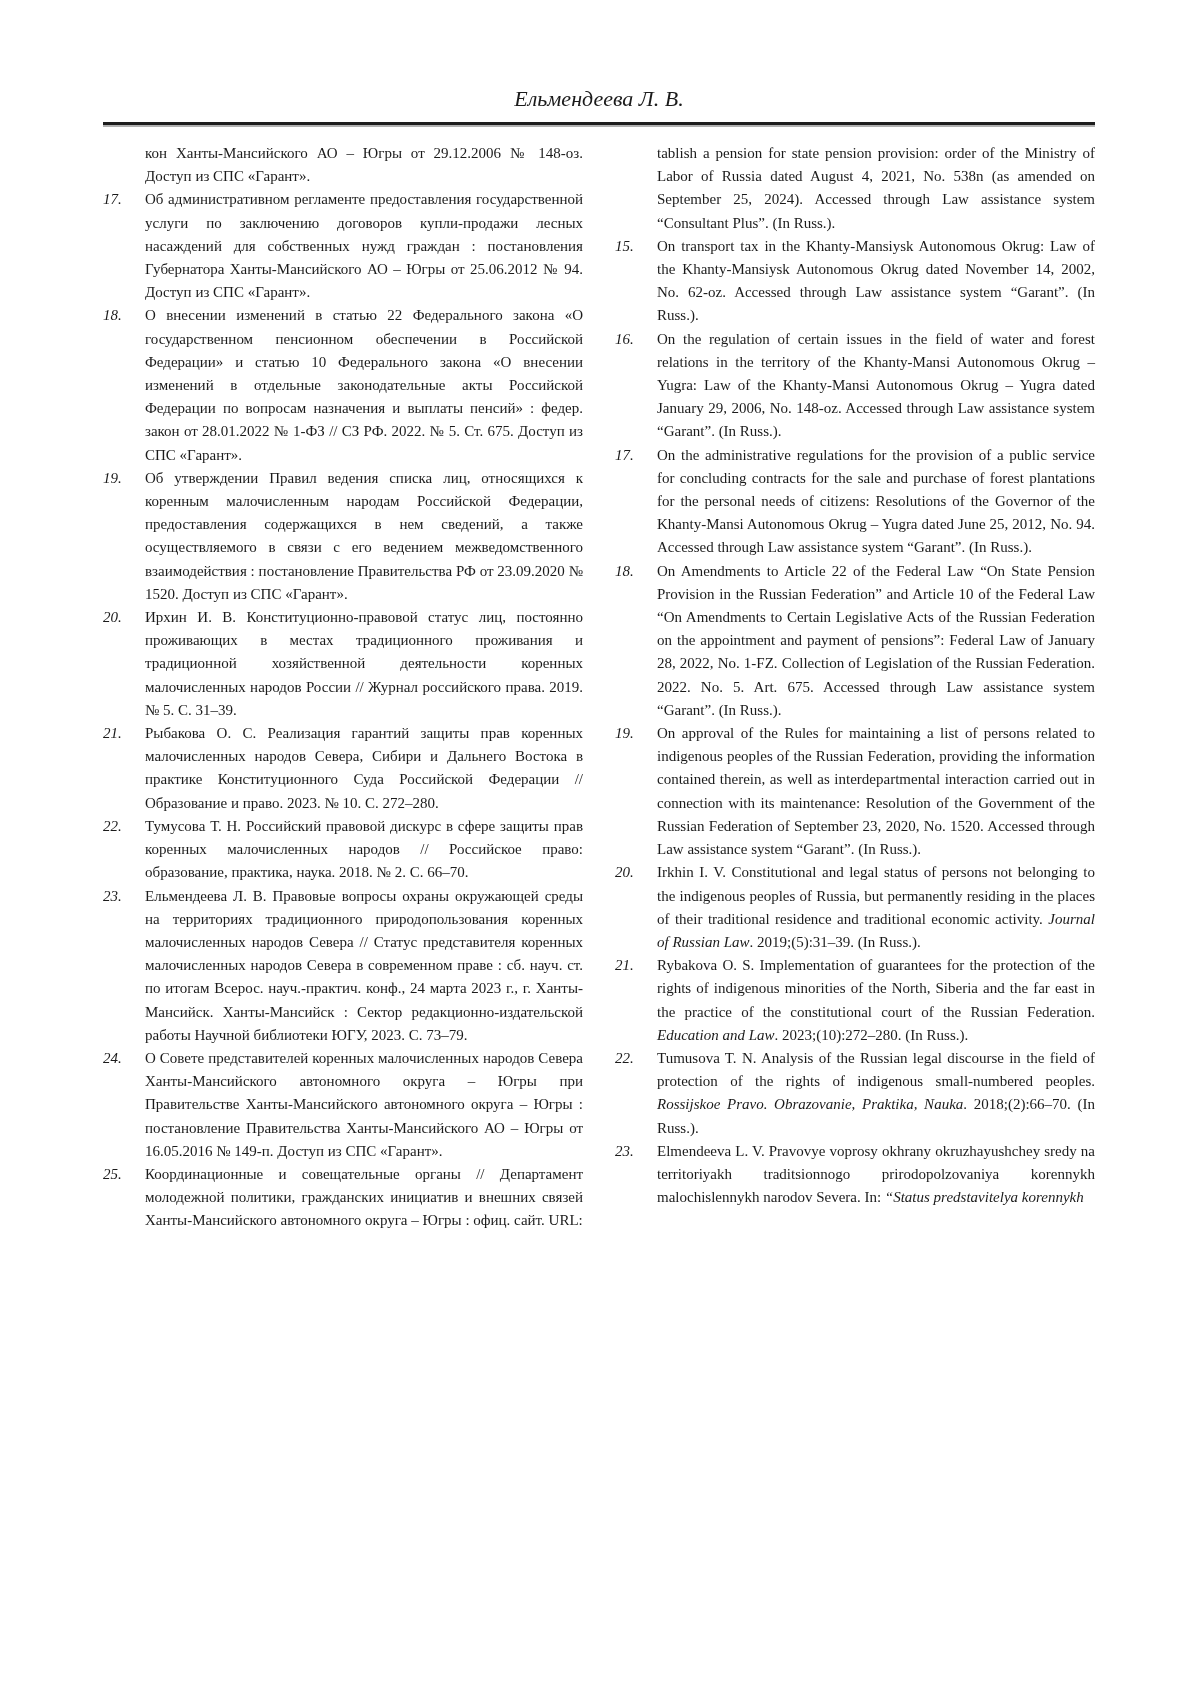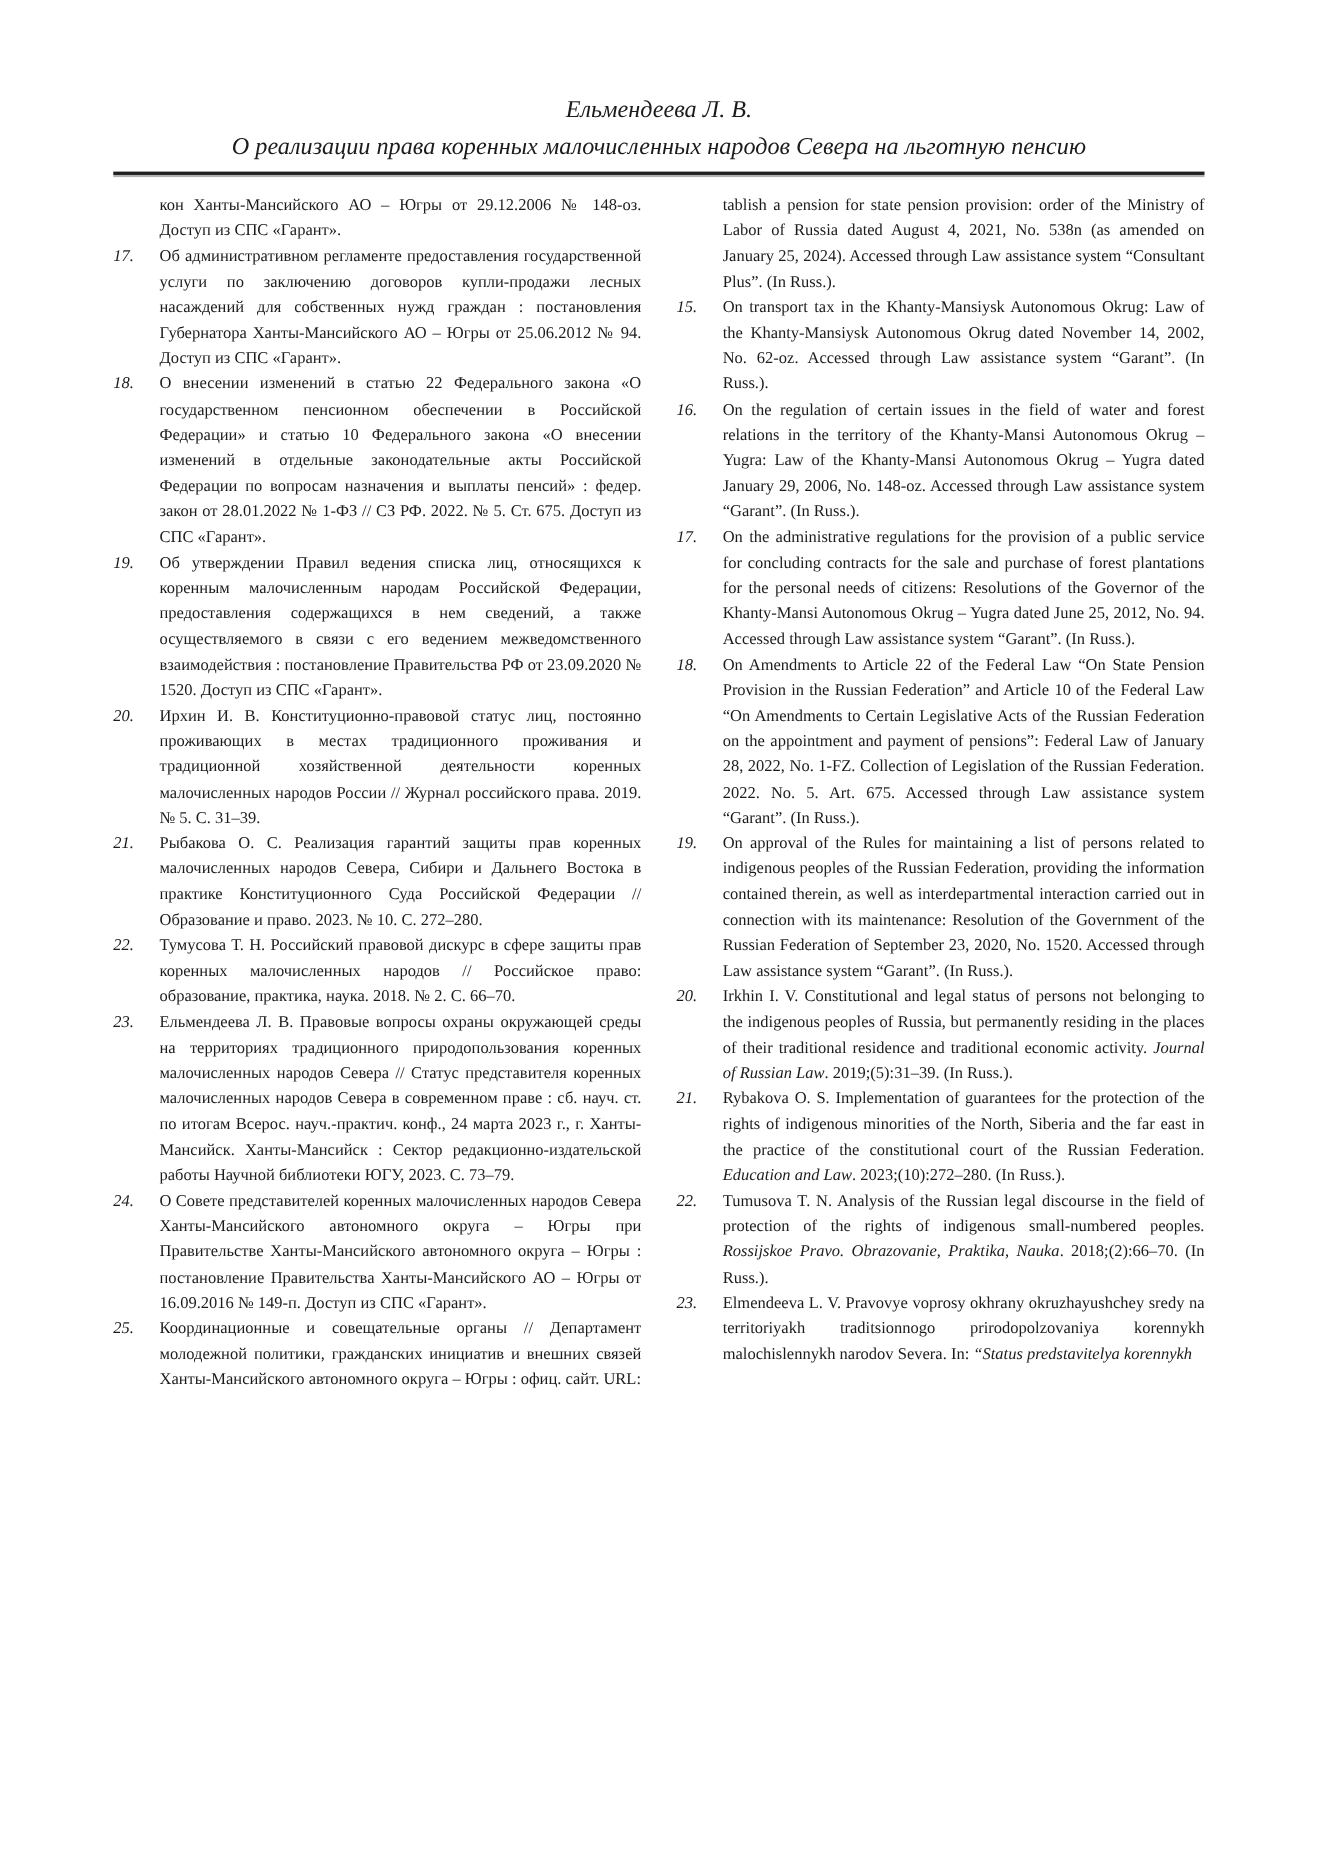--- a/index.html
+++ b/index.html
@@ -85,39 +85,38 @@
   }
 </style>
 </head>
 <body>
 
 <div class="page">
   <div class="content">
 
     <div class="hdr-author">Ельмендеева Л. В.</div>
 
-    <div class="hdr-title">О реализации права коренных малочисленных народов Севера на льготную пенсию</div>
 
     <div class="header-rule"></div>
 
     <div class="columns">
       <div class="col" id="col-left" lang="ru">
           <p class="ref"><span class="num"></span><span>кон Ханты-Мансийского АО – Югры от 29.12.2006 № 148-оз. Доступ из СПС «Гарант».</span></p>
           <p class="ref"><span class="num">17.</span><span>Об административном регламенте предоставления государственной услуги по заключению договоров купли-продажи лесных насаждений для собственных нужд граждан : постановления Губернатора Ханты-Мансийского АО – Югры от 25.06.2012 № 94. Доступ из СПС «Гарант».</span></p>
           <p class="ref"><span class="num">18.</span><span>О внесении изменений в статью 22 Федерального закона «О государственном пенсионном обеспечении в Российской Федерации» и статью 10 Федерального закона «О внесении изменений в отдельные законодательные акты Российской Федерации по вопросам назначения и выплаты пенсий» : федер. закон от 28.01.2022 № 1-ФЗ // СЗ РФ. 2022. № 5. Ст. 675. Доступ из СПС «Гарант».</span></p>
           <p class="ref"><span class="num">19.</span><span>Об утверждении Правил ведения списка лиц, относящихся к коренным малочисленным народам Российской Федерации, предоставления содержащихся в нем сведений, а также осуществляемого в связи с его ведением межведомственного взаимодействия : постановление Правительства РФ от 23.09.2020 № 1520. Доступ из СПС «Гарант».</span></p>
           <p class="ref"><span class="num">20.</span><span>Ирхин И. В. Конституционно-правовой статус лиц, постоянно проживающих в местах традиционного проживания и традиционной хозяйственной деятельности коренных малочисленных народов России // Журнал российского права. 2019. № 5. С. 31–39.</span></p>
           <p class="ref"><span class="num">21.</span><span>Рыбакова О. С. Реализация гарантий защиты прав коренных малочисленных народов Севера, Сибири и Дальнего Востока в практике Конституционного Суда Российской Федерации // Образование и право. 2023. № 10. С. 272–280.</span></p>
           <p class="ref"><span class="num">22.</span><span>Тумусова Т. Н. Российский правовой дискурс в сфере защиты прав коренных малочисленных народов // Российское право: образование, практика, наука. 2018. № 2. С. 66–70.</span></p>
           <p class="ref"><span class="num">23.</span><span>Ельмендеева Л. В. Правовые вопросы охраны окружающей среды на территориях традиционного природопользования коренных малочисленных народов Севера // Статус представителя коренных малочисленных народов Севера в современном праве : сб. науч. ст. по итогам Всерос. науч.-практич. конф., 24 марта 2023 г., г. Ханты-Мансийск. Ханты-Мансийск : Сектор редакционно-издательской работы Научной библиотеки ЮГУ, 2023. С. 73–79.</span></p>
-          <p class="ref"><span class="num">24.</span><span>О Совете представителей коренных малочисленных народов Севера Ханты-Мансийского автономного округа – Югры при Правительстве Ханты-Мансийского автономного округа – Югры : постановление Правительства Ханты-Мансийского АО – Югры от 16.09.2016 № 149-п. Доступ из СПС «Гарант».</span></p>
+          <p class="ref"><span class="num">24.</span><span>О Совете представителей коренных малочисленных народов Севера Ханты-Мансийского автономного округа – Югры при Правительстве Ханты-Мансийского автономного округа – Югры : постановление Правительства Ханты-Мансийского АО – Югры от 16.05.2016 № 149-п. Доступ из СПС «Гарант».</span></p>
           <p class="ref"><span class="num">25.</span><span>Координационные и совещательные органы // Департамент молодежной политики, гражданских инициатив и внешних связей Ханты-Мансийского автономного округа – Югры : офиц. сайт. URL:</span></p>
         </div>
       <div class="col" id="col-right" lang="en">
-          <p class="ref"><span class="num"></span><span>tablish a pension for state pension provision: order of the Ministry of Labor of Russia dated August 4, 2021, No. 538n (as amended on January 25, 2024). Accessed through Law assistance system “Consultant Plus”. (In Russ.).</span></p>
+          <p class="ref"><span class="num"></span><span>tablish a pension for state pension provision: order of the Ministry of Labor of Russia dated August 4, 2021, No. 538n (as amended on September 25, 2024). Accessed through Law assistance system “Consultant Plus”. (In Russ.).</span></p>
           <p class="ref"><span class="num">15.</span><span>On transport tax in the Khanty-Mansiysk Autonomous Okrug: Law of the Khanty-Mansiysk Autonomous Okrug dated November 14, 2002, No. 62-oz. Accessed through Law assistance system “Garant”. (In Russ.).</span></p>
           <p class="ref"><span class="num">16.</span><span>On the regulation of certain issues in the field of water and forest relations in the territory of the Khanty-Mansi Autonomous Okrug – Yugra: Law of the Khanty-Mansi Autonomous Okrug – Yugra dated January 29, 2006, No. 148-oz. Accessed through Law assistance system “Garant”. (In Russ.).</span></p>
           <p class="ref"><span class="num">17.</span><span>On the administrative regulations for the provision of a public service for concluding contracts for the sale and purchase of forest plantations for the personal needs of citizens: Resolutions of the Governor of the Khanty-Mansi Autonomous Okrug – Yugra dated June 25, 2012, No. 94. Accessed through Law assistance system “Garant”. (In Russ.).</span></p>
           <p class="ref"><span class="num">18.</span><span>On Amendments to Article 22 of the Federal Law “On State Pension Provision in the Russian Federation” and Article 10 of the Federal Law “On Amendments to Certain Legislative Acts of the Russian Federation on the appointment and payment of pensions”: Federal Law of January 28, 2022, No. 1-FZ. Collection of Legislation of the Russian Federation. 2022. No. 5. Art. 675. Accessed through Law assistance system “Garant”. (In Russ.).</span></p>
           <p class="ref"><span class="num">19.</span><span>On approval of the Rules for maintaining a list of persons related to indigenous peoples of the Russian Federation, providing the information contained therein, as well as interdepartmental interaction carried out in connection with its maintenance: Resolution of the Government of the Russian Federation of September 23, 2020, No. 1520. Accessed through Law assistance system “Garant”. (In Russ.).</span></p>
           <p class="ref"><span class="num">20.</span><span>Irkhin I. V. Constitutional and legal status of persons not belonging to the indigenous peoples of Russia, but permanently residing in the places of their traditional residence and traditional economic activity. </span><i>Journal of Russian Law</i><span>. 2019;(5):31–39. (In Russ.).</span></p>
           <p class="ref"><span class="num">21.</span><span>Rybakova O. S. Implementation of guarantees for the protection of the rights of indigenous minorities of the North, Siberia and the far east in the practice of the constitutional court of the Russian Federation. </span><i>Education and Law</i><span>. 2023;(10):272–280. (In Russ.).</span></p>
           <p class="ref"><span class="num">22.</span><span>Tumusova T. N. Analysis of the Russian legal discourse in the field of protection of the rights of indigenous small-numbered peoples. </span><i>Rossijskoe Pravo. Obrazovanie, Praktika, Nauka</i><span>. 2018;(2):66–70. (In Russ.).</span></p>
           <p class="ref"><span class="num">23.</span><span>Elmendeeva L. V. Pravovye voprosy okhrany okruzhayushchey sredy na territoriyakh traditsionnogo prirodopolzovaniya korennykh malochislennykh narodov Severa. In: </span><i>“Status predstavitelya korennykh</i></p>
         </div>

